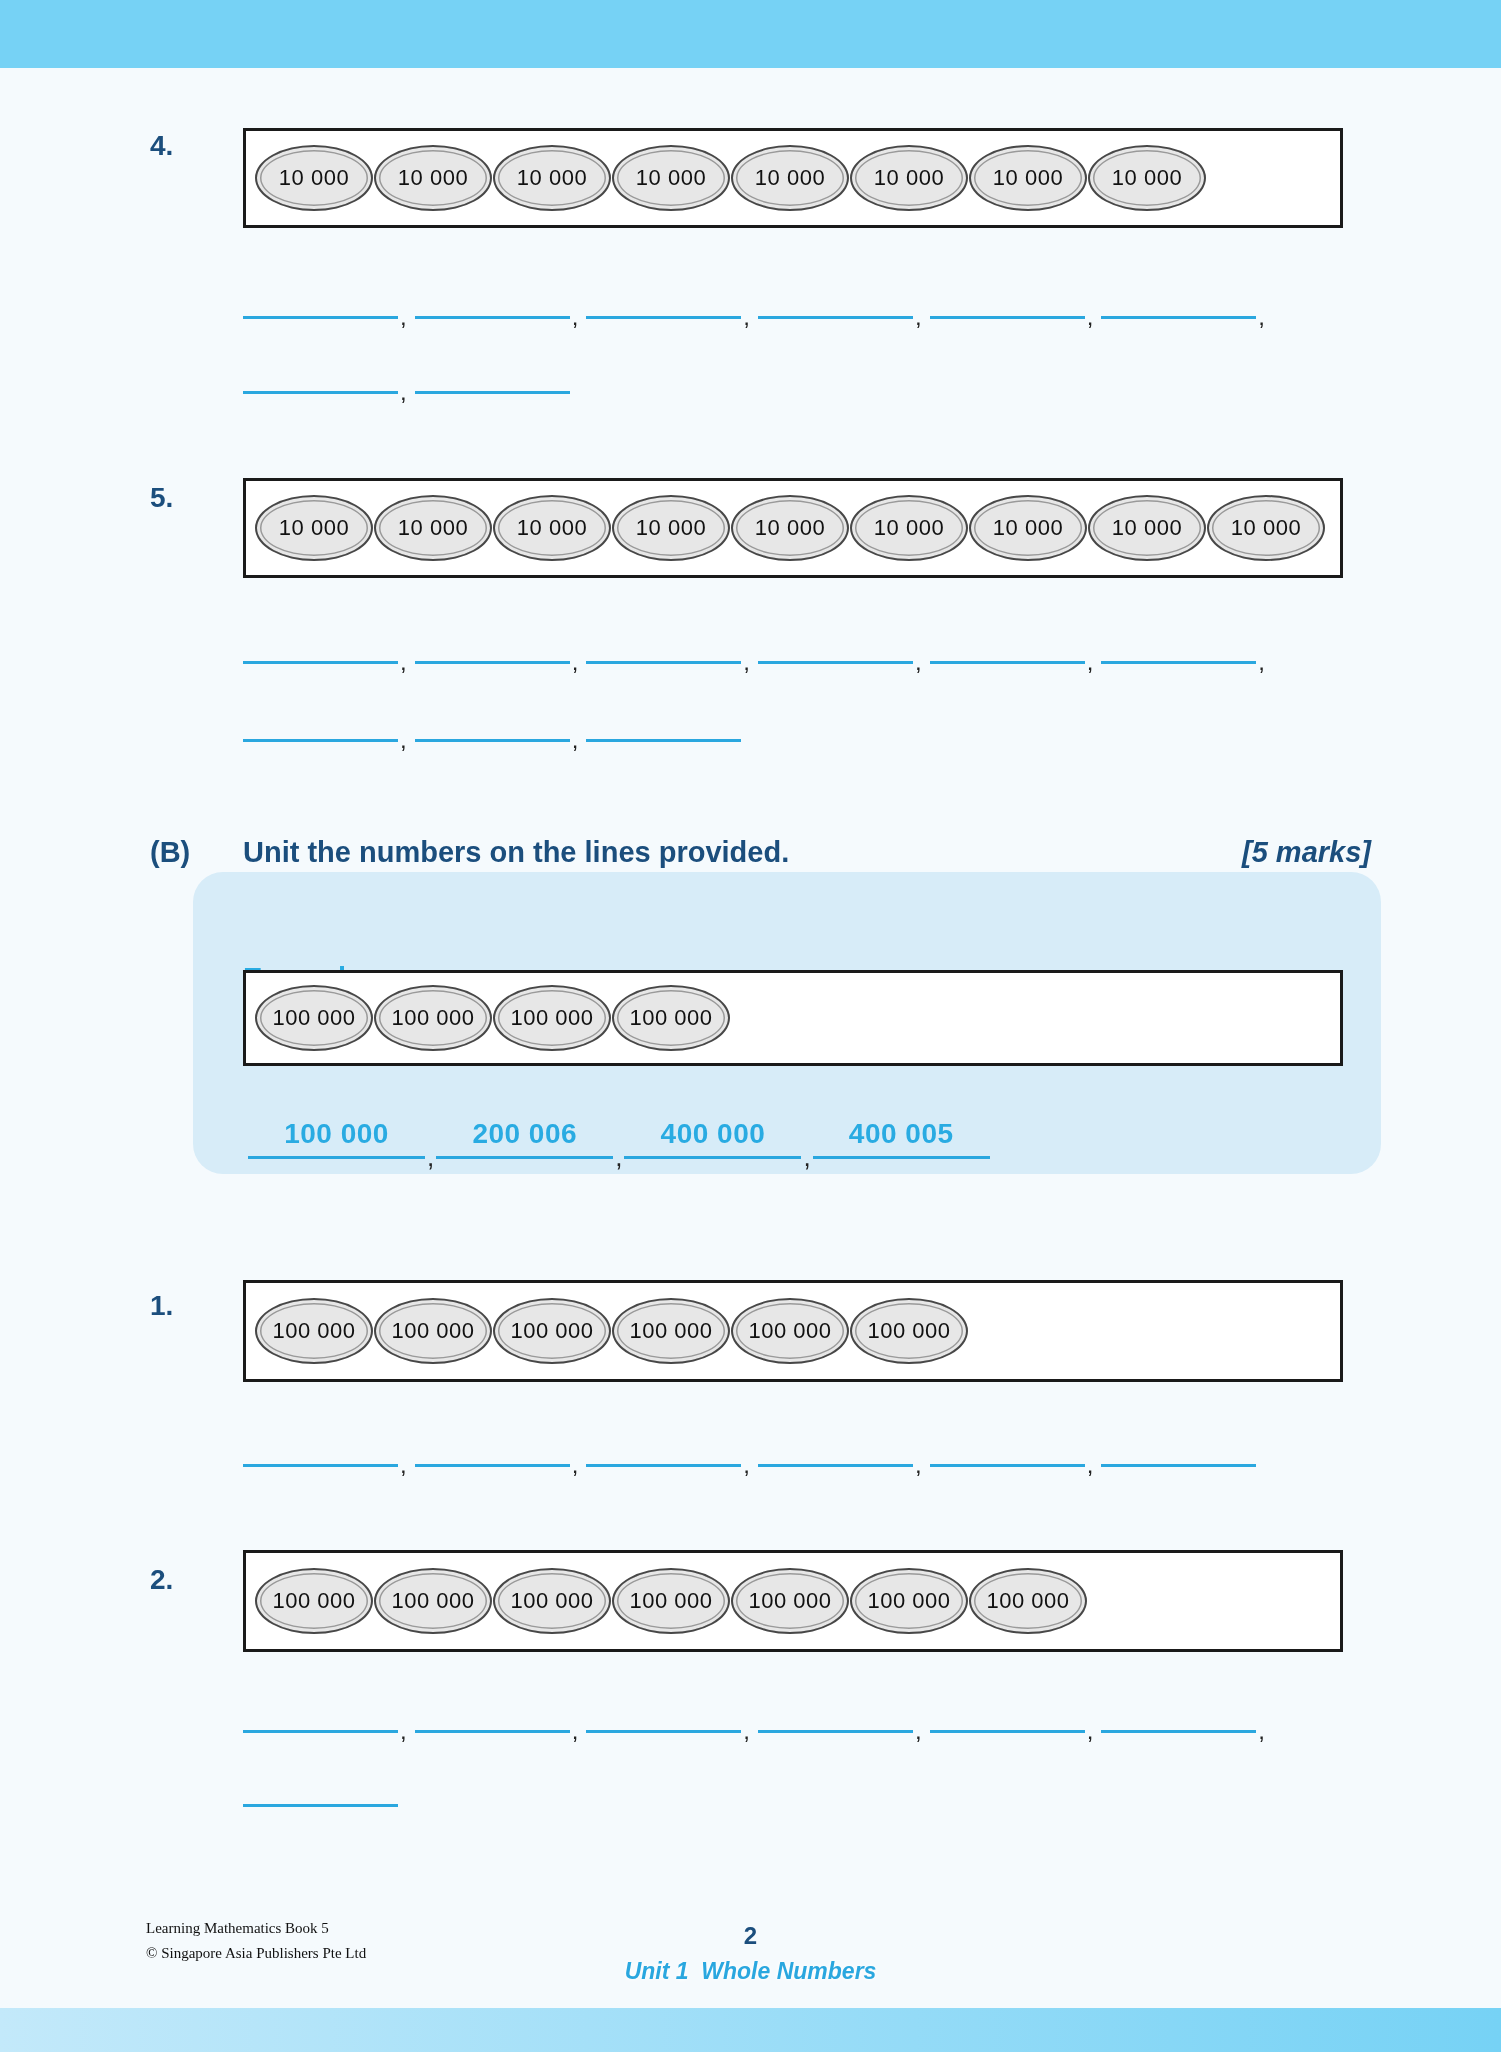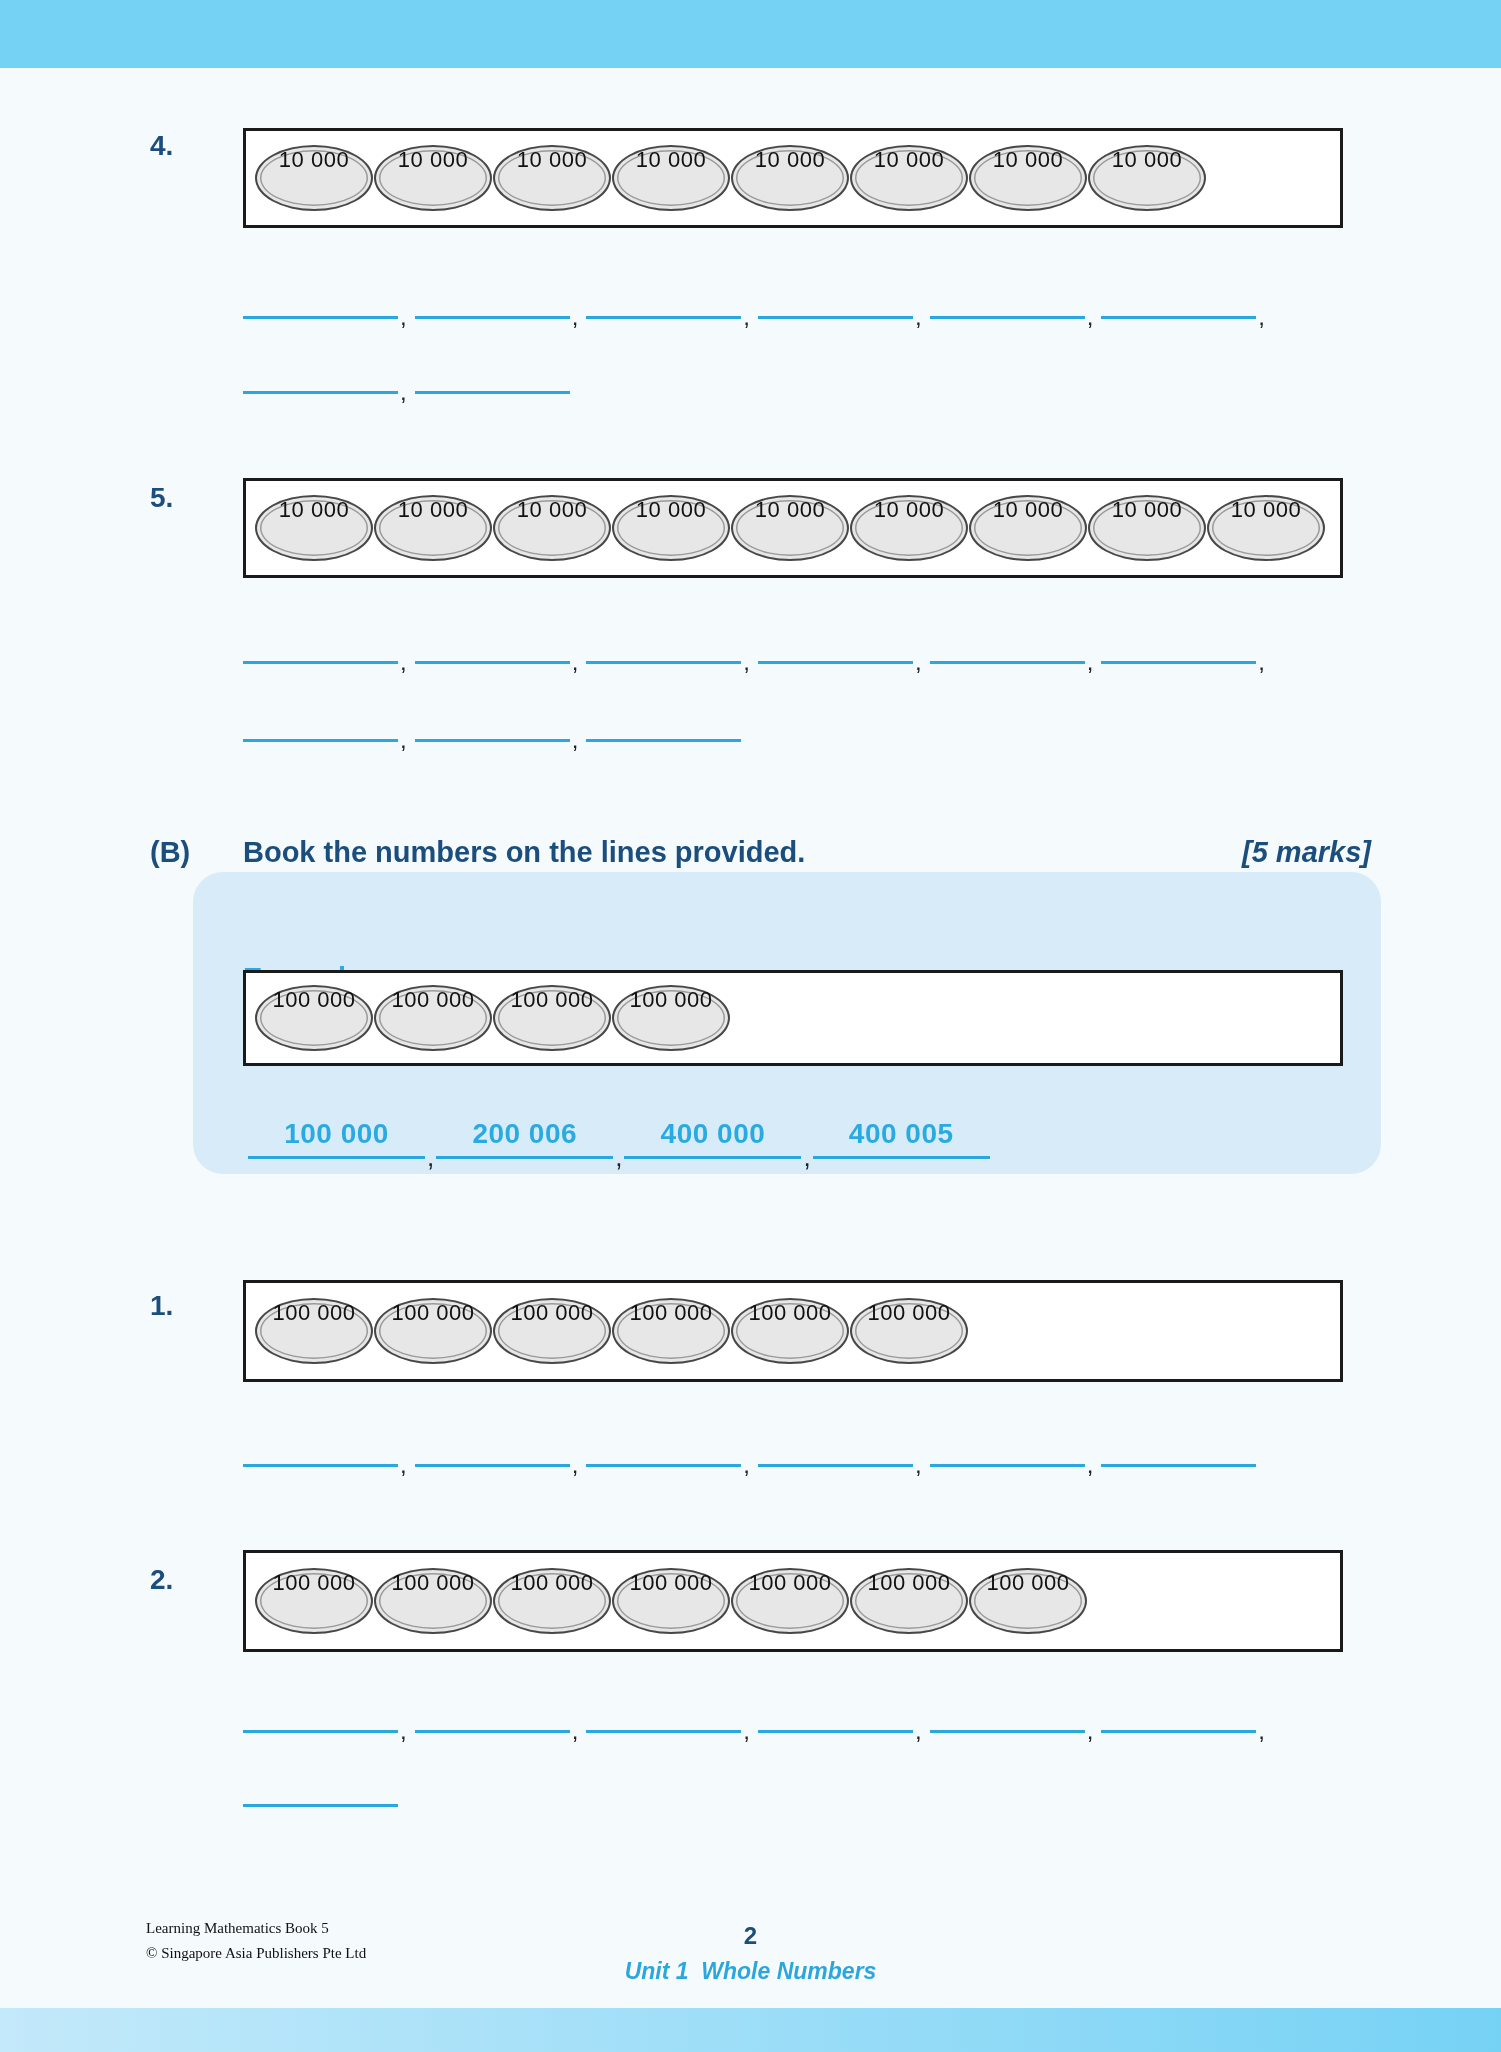--- a/index.html
+++ b/index.html
@@ -23,21 +23,21 @@
     border:3px solid #1a1a1a;
     display:flex; align-items:center;
     padding-left:9px;
   }
   .oval {
     width:118px; height:66px; flex:0 0 auto;
     border-radius:50%;
     background:#e7e7e7;
     border:2px solid #474747;
     box-shadow: inset 0 0 0 3px #e7e7e7, inset 0 0 0 4.5px #9a9a9a;
-    display:flex; align-items:flex-start; justify-content:center;
+    display:flex; align-items:center; justify-content:center;
     margin-right:1px;
   }
   .oval span { font-size:22px; color:#111; letter-spacing:0.5px; }
 
   .blank-row { display:flex; align-items:flex-end; height:30px; }
   .blank {
     width:155px; height:28px; flex:0 0 auto;
     border-bottom:3px solid #2aa7df;
     margin-right:2px;
   }
@@ -180,21 +180,21 @@
   </div>
 <div class="abs blank-row" style="left:243px; top:712px;">
     <span class="blank"></span>
     <span class="comma">,</span>
     <span class="blank"></span>
     <span class="comma">,</span>
     <span class="blank"></span>
   </div>
 
 <div class="abs sec-label" style="left:150px; top:836px;">(B)</div>
-<div class="abs sec-title" style="left:243px; top:836px;">Book the numbers on the lines provided.</div>
+<div class="abs sec-title" style="left:243px; top:836px;">Unit the numbers on the lines provided.</div>
 <div class="abs sec-marks" style="top:836px; right:130px;font-style:italic;">[5 marks]</div>
 
 <div class="abs panel" style="left:193px; top:872px; width:1188px; height:302px;"></div>
 <div class="abs ex-label" style="left:243px; top:916px;">Example:</div>
 <div class="abs coin-box" style="left:243px; top:970px; width:1100px; height:96px;">
     <div class="oval">
       <span>100 000</span>
     </div>
     <div class="oval">
       <span>100 000</span>

